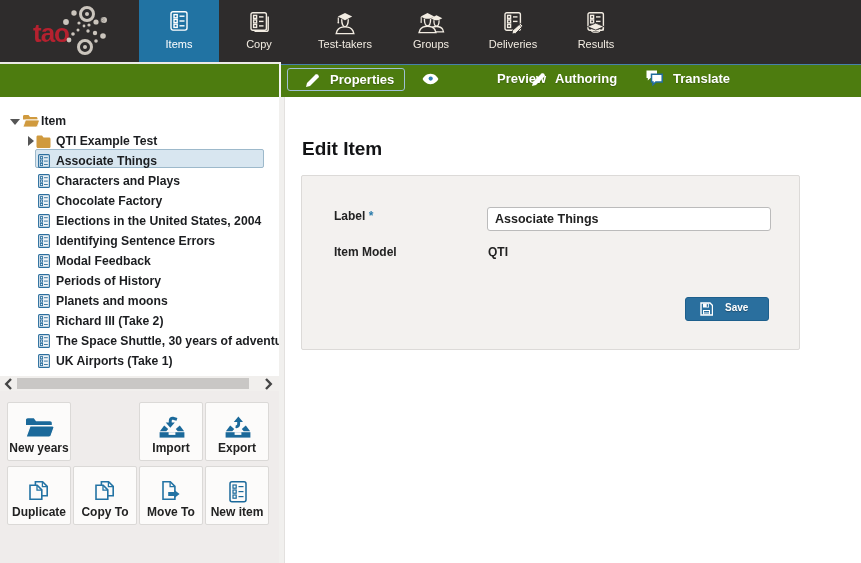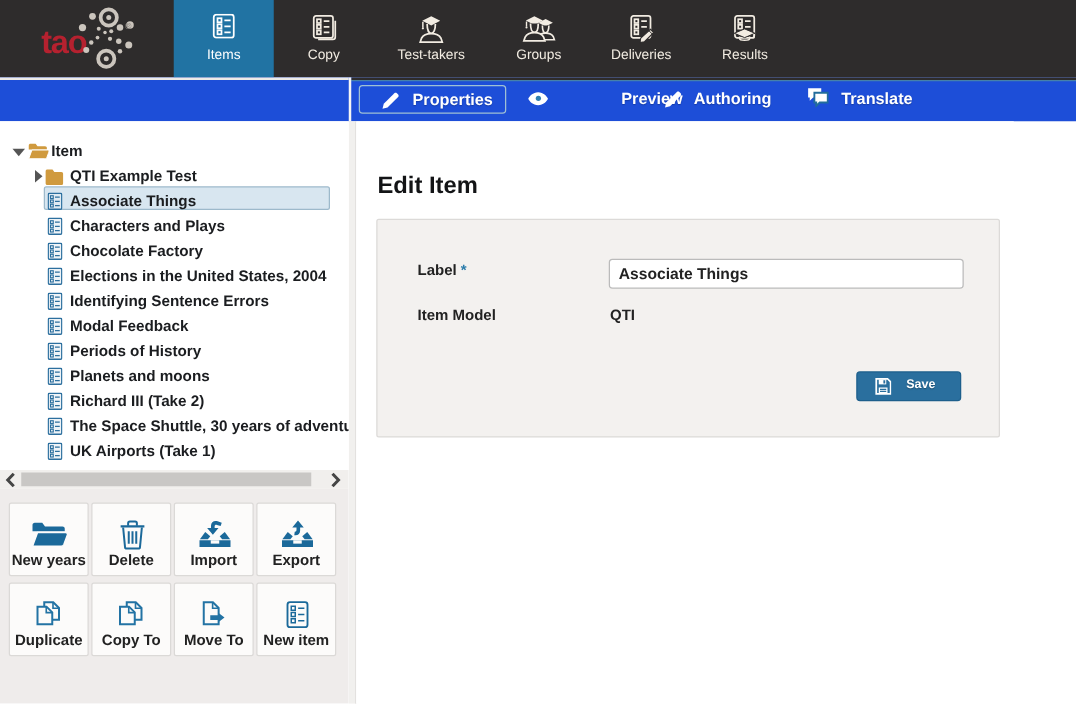--- a/index.html
+++ b/index.html
@@ -9,21 +9,21 @@
 
 #topbar { position:absolute; left:0; top:0; width:861px; height:62px; background:#2e2c2c; }
 #logo { position:absolute; left:0; top:0; width:135px; height:62px; }
 #nav { position:absolute; left:139px; top:0; height:62px; }
 .navtab { float:left; height:62px; text-align:center; color:#f2ece2; position:relative; }
 .navtab.active { background:#2173a3; color:#fff; }
 .navtab .nicon { position:absolute; left:0; right:0; top:11px; height:24px; }
 .navtab .nlabel { position:absolute; left:0; right:0; top:38px; font-size:11px; font-weight:normal; }
 
 
-#tabbar { position:absolute; left:0; top:62px; width:861px; height:35px; background:#1d4ed8; }
+#tabbar { position:absolute; left:0; top:62px; width:861px; height:35px; background:#4d7c0f; }
 #tabbar .divider { position:absolute; left:279px; top:0; width:2px; height:35px; background:#f5f5f5; }
 .tab { position:absolute; top:0; height:35px; color:#fff; font-size:13px; font-weight:bold; }
 .tab .ticon { position:absolute; top:10px; }
 .tab .tlabel { position:absolute; top:9px; text-shadow:0 1px 1px rgba(0,0,0,.25); }
 #tab-props { left:287px; width:118px; top:6px; height:23px; border:1px solid #9fc0d4; border-radius:3px; }
 #tab-props .ticon { left:17px; top:4px; }
 #tab-props .tlabel { left:42px; top:3px; }
 
 
 #sidebar { position:absolute; left:0; top:97px; width:279px; height:466px; background:#fff; overflow:hidden; }
@@ -377,33 +377,20 @@
   <div id="tray">
     <div class="abtn" style="left:7px; top:11px;">
       <div class="bicon"><svg width="64" height="24" viewBox="0 0 64 24">
               <g transform="translate(17,1)">
                 <path d="M1 3 c0-1 0.7-1.8 1.8-1.8 h6 l2.2 3 h14 c1.2 0 1.8 0.8 1.8 1.8 v2 h-25.8z" fill="#1b699a"></path>
                 <path d="M1 20 l4-11 h22.5 c1.3 0 1.8 0.9 1.4 2 l-2.8 7.6 c-0.4 1-1.1 1.4-2.2 1.4z" fill="#1b699a" stroke="#fcfbfa" stroke-width="1.2"></path>
               </g>
             </svg></div>
       <div class="blabel">New years</div>
     </div>
-    <div class="abtn" style="left:73px; top:11px;">
-      <div class="bicon"><svg width="64" height="24" viewBox="0 0 64 24">
-              <g transform="translate(22,0)" fill="none" stroke="#1b699a" stroke-width="1.6">
-                <path d="M2.5 6 l1.5 15.5 c0 0.8 0.7 1.3 1.5 1.3 h9 c0.8 0 1.5-0.5 1.5-1.3 L17.5 6"></path>
-                <line x1="0.5" y1="5" x2="19.5" y2="5" stroke-width="1.8"></line>
-                <path d="M6.5 4.5 v-2 c0-0.8 0.6-1.3 1.4-1.3 h4.2 c0.8 0 1.4 0.5 1.4 1.3 v2"></path>
-                <line x1="7" y1="9" x2="7" y2="19"></line>
-                <line x1="10" y1="9" x2="10" y2="19"></line>
-                <line x1="13" y1="9" x2="13" y2="19"></line>
-              </g>
-            </svg></div>
-      <div class="blabel">Delete</div>
-    </div>
     <div class="abtn" style="left:139px; top:11px;">
       <div class="bicon"><svg width="64" height="24" viewBox="0 0 64 24">
               <g transform="translate(19,0)">
                 <path d="M0.6 16.2 H25.4 V21.6 H0.6 Z" fill="#1b699a"></path>
                 <rect x="9.6" y="16.2" width="6.8" height="2.7" fill="#fcfbfa"></rect>
                 <path d="M0.9 15.3 L5.2 9.6 L9.2 13 L7.3 15.3 Z" fill="#1b699a"></path>
                 <path d="M25.1 15.3 L20.8 9.6 L16.8 13 L18.7 15.3 Z" fill="#1b699a"></path>
                 <path d="M9.8 6.4 V4.5 C9.8 1.6 12.3 0.1 15.1 1.0 L18.4 2.1 17.5 4.8 14.6 3.9 C13.5 3.5 12.7 4.0 12.7 5.1 V6.4 H15.8 L11.3 11.8 6.7 6.4 Z" fill="#1b699a"></path>
               </g>
             </svg></div>

